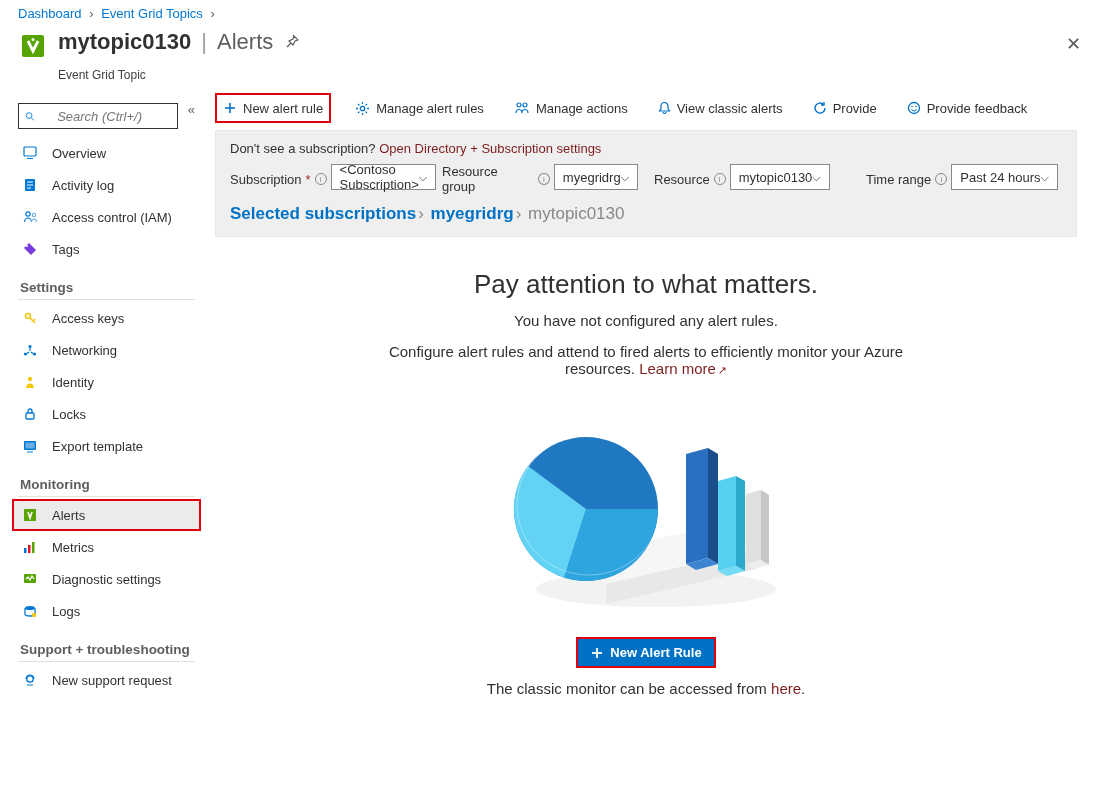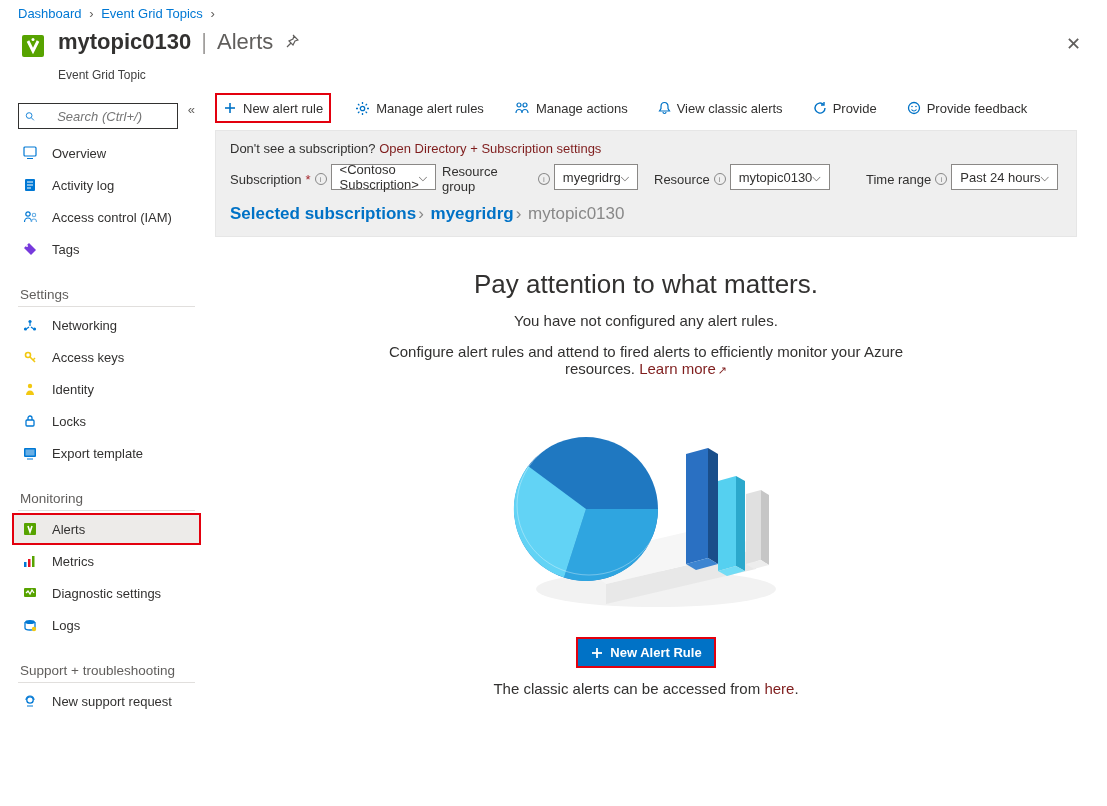--- a/index.html
+++ b/index.html
@@ -19,21 +19,21 @@
   .pin { color:#605e5c; font-size:16px; }
   .close-x { font-size:18px; color:#605e5c; cursor:pointer; padding:4px 8px; }
   .main { display:flex; }
   .sidebar { width:246px; padding: 0 14px 20px 18px; }
   .search-row { display:flex; align-items:center; gap:10px; margin-bottom:8px;}
   .search { flex:1; border:1px solid #323130; height:26px; display:flex; align-items:center; padding:0 6px; gap:22px;margin-top:13px;}
   .search input { border:none; outline:none; font-size:13px; font-style:italic; color:#605e5c; width:100%; }
   .collapse-chev { color:#605e5c; font-size:13px; cursor:pointer;}
   .nav-item { display:flex; align-items:center; gap:14px; height:32px; padding-left:4px; cursor:pointer;}
   .nav-ico { width:16px; display:flex; justify-content:center; }
-  .nav-group { color:#605e5c; font-weight:400; font-size:13.5px; margin:22px 0 2px 2px; }
+  .nav-group { color:#605e5c; font-weight:700; font-size:13.5px; margin:15px 0 2px 2px; }
   .nav-sep { border-top:1px solid #e1dfdd; margin:4px 0 2px; }
   .nav-item.selected { background:#edebe9; border:2px solid #e3000e; margin-left:-6px; margin-right:-6px; padding-left:8px;}
   .content { flex:1; padding: 0 30px 30px 6px; }
   .toolbar { display:flex; align-items:center; gap:18px; height:36px;}
   .tb-btn { display:flex; align-items:center; gap:6px; color:#323130; cursor:pointer; height:30px; padding:0 6px;}
   .tb-btn .tico { color:#0072c6; display:flex; }
   .tb-btn.highlight { border:2px solid #e3000e; }
   .filterbar { background:#efefef; border:1px solid #e6e6e6; margin-top:4px; padding:10px 14px 12px; }
   .subnotice { font-size:13px; }
   .filters { display:flex; gap:16px; margin-top:8px;}
@@ -145,38 +145,38 @@
           </svg>
         </span>
       <span>Tags</span>
     </div>
 
     <div class="nav-group">Settings</div>
     <div class="nav-sep"></div>
 
     <div class="nav-item">
       <span class="nav-ico">
+          <svg width="13" height="13" viewBox="0 0 13 13">
+            <circle cx="4" cy="4" r="2.5" fill="none" stroke="#f2c811" stroke-width="1.6"></circle>
+            <line x1="6" y1="6" x2="11" y2="11" stroke="#f2c811" stroke-width="1.6"></line>
+            <line x1="9" y1="9" x2="11" y2="7" stroke="#f2c811" stroke-width="1.5"></line>
+          </svg>
+        </span>
+      <span>Access keys</span>
+    </div>
+    <div class="nav-item">
+      <span class="nav-ico">
           <svg width="14" height="13" viewBox="0 0 14 13">
             <circle cx="7" cy="2.5" r="1.6" fill="#0078d4"></circle>
             <circle cx="2.5" cy="10" r="1.6" fill="#0078d4"></circle>
             <circle cx="11.5" cy="10" r="1.6" fill="#0078d4"></circle>
             <path d="M7 4v3M6 8l-2 1.5M8 8l2 1.5" stroke="#0078d4" stroke-width="1.2"></path>
           </svg>
         </span>
       <span>Networking</span>
-    </div>
-    <div class="nav-item">
-      <span class="nav-ico">
-          <svg width="13" height="13" viewBox="0 0 13 13">
-            <circle cx="4" cy="4" r="2.5" fill="none" stroke="#f2c811" stroke-width="1.6"></circle>
-            <line x1="6" y1="6" x2="11" y2="11" stroke="#f2c811" stroke-width="1.6"></line>
-            <line x1="9" y1="9" x2="11" y2="7" stroke="#f2c811" stroke-width="1.5"></line>
-          </svg>
-        </span>
-      <span>Access keys</span>
     </div>
     <div class="nav-item">
       <span class="nav-ico">
           <svg width="12" height="14" viewBox="0 0 12 14">
             <circle cx="6" cy="4" r="2.2" fill="#f2c811"></circle>
             <path d="M2 13c0-2.5 1.8-4.5 4-4.5s4 2 4 4.5" fill="#f2c811"></path>
           </svg>
         </span>
       <span>Identity</span>
     </div>
@@ -406,17 +406,17 @@
         </svg>
       </div>
       <div class="cta">
         <svg width="14" height="14" viewBox="0 0 14 14">
             <line x1="7" y1="2" x2="7" y2="12" stroke="#fff" stroke-width="1.8"></line>
             <line x1="2" y1="7" x2="12" y2="7" stroke="#fff" stroke-width="1.8"></line>
           </svg>
         <span>New Alert Rule</span>
       </div>
       <p class="classic">
-        <span>The classic alerts can be accessed from </span><a>here</a>.
+        <span>The classic monitor can be accessed from </span><a>here</a>.
       </p>
     </div>
   </div>
 </div>
 
 </body></html>

